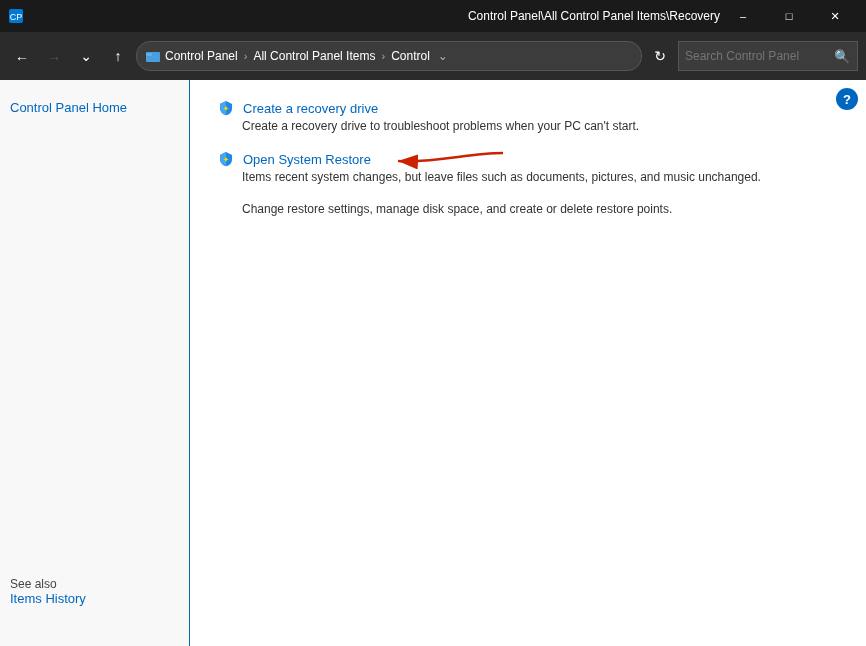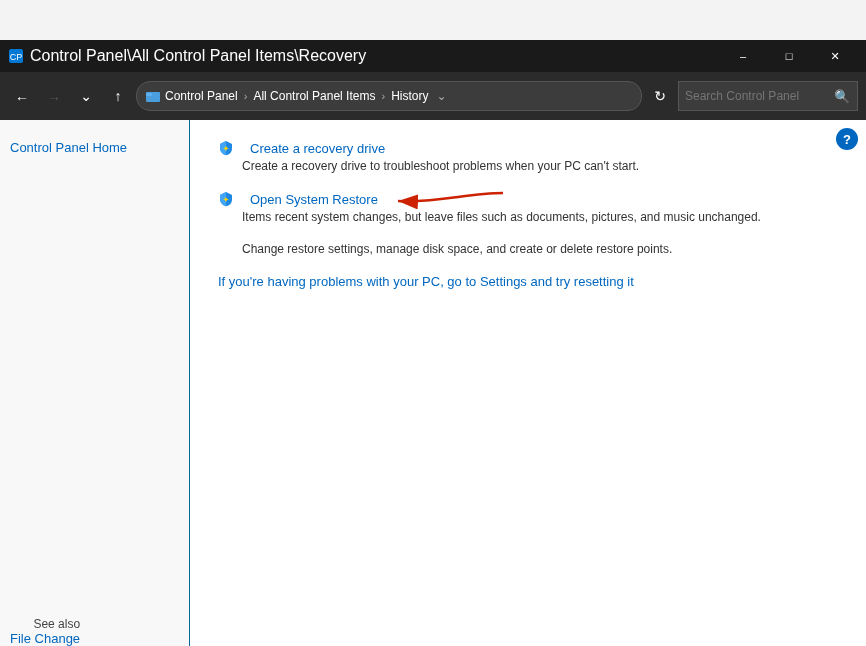--- a/index.html
+++ b/index.html
@@ -14,32 +14,32 @@
     
     .title-bar {
       background: #1a1a1a;
       height: 32px;
       display: flex;
       align-items: center;
       padding: 0 8px;
       color: #fff;
       font-size: 12px;
       user-select: none;
-      margin-top: 40px;
     }
     .title-bar-icon {
       width: 16px;
       height: 16px;
       margin-right: 6px;
       flex-shrink: 0;
     }
     .title-bar-text {
       flex: 1;
-      font-size: 16px;
-      color: #fff;
+      font-size: 12px;
+      color: #fff;
+      text-align: right;
     }
     .title-bar-controls {
       display: flex;
       gap: 0;
     }
     .title-bar-btn {
       width: 46px;
       height: 32px;
       display: flex;
       align-items: center;
@@ -162,21 +162,20 @@
       cursor: pointer;
       font-size: 13px;
       text-decoration: none;
       display: block;
     }
     .sidebar-section-title {
       font-size: 12px;
       color: #444;
       margin-top: auto;
       padding-top: 8px;
-      text-align: right;
     }
     .sidebar-link {
       color: #0067c0;
       cursor: pointer;
       font-size: 13px;
       text-decoration: none;
       display: block;
     }
 
     
@@ -192,21 +191,21 @@
       color: #1a1a1a;
       margin-bottom: 20px;
     }
 
     .tool-item {
       margin-bottom: 18px;
     }
     .tool-link {
       display: flex;
       align-items: center;
-      gap: 16px;
+      gap: 9px;
       color: #0067c0;
       cursor: pointer;
       font-size: 13px;
       text-decoration: none;
       margin-bottom: 3px;
     }
     .tool-desc {
       font-size: 12px;
       color: #333;
       margin-left: 24px;
@@ -269,42 +268,42 @@
 
   <div class="address-path">
     <svg width="16" height="16" viewBox="0 0 16 16">
       <rect x="1" y="4" width="14" height="10" rx="1" fill="#4a9edd"></rect>
       <rect x="1" y="5" width="6" height="3" rx="1" fill="#5bb0f0"></rect>
     </svg>
     <span class="path-segment">Control Panel</span>
     <span class="path-sep">›</span>
     <span class="path-segment">All Control Panel Items</span>
     <span class="path-sep">›</span>
-    <span class="path-segment">History</span>
+    <span class="path-segment">Control</span>
     <span class="path-arrow">⌄</span>
   </div>
 
   <button class="refresh-btn">↻</button>
 
   <div class="search-box">
     <input type="text" placeholder="Search Control Panel" style="">
     <span class="search-icon-svg">🔍</span>
   </div>
 </div>
 
 <div class="main-layout">
 
   <div class="sidebar" style="position:relative; display:flex; flex-direction:column;">
     <a class="sidebar-home">Control Panel Home</a>
 
     <div style="flex:1;"></div>
 
     <div style="position:absolute; bottom:40px; left:10px;">
       <div class="sidebar-section-title">See also</div>
-      <a class="sidebar-link">File Change</a>
+      <a class="sidebar-link">Items History</a>
     </div>
   </div>
 
   <div class="content">
 
     <button class="help-btn">?</button>
 
 
     <div class="tool-item">
       <a class="tool-link">
@@ -336,16 +335,15 @@
           </marker>
         </defs>
         <path d="M 125 10 C 90 10, 60 20, 20 18" stroke="#cc2200" stroke-width="2.5" fill="none" marker-end="url(#arrowhead)"></path>
       </svg>
     </div>
 
     <div class="tool-item">
       <div class="tool-desc">Change restore settings, manage disk space, and create or delete restore points.</div>
     </div>
 
-    <a class="reset-link">If you're having problems with your PC, go to Settings and try resetting it</a>
 
   </div>
 </div>
 
 </body></html>

